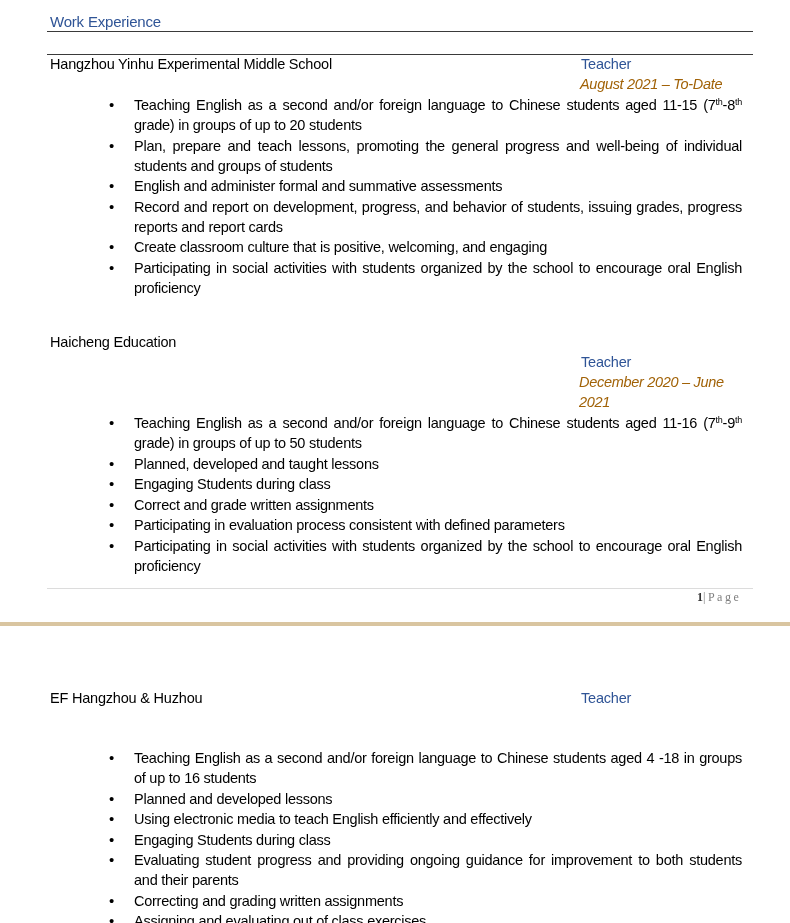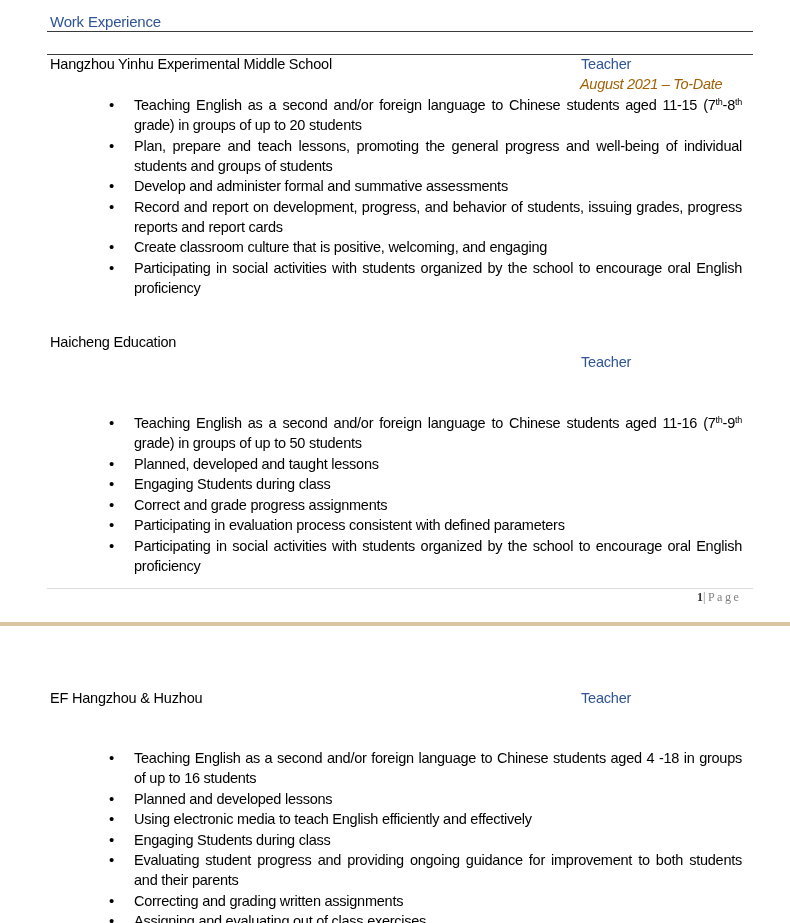--- a/index.html
+++ b/index.html
@@ -54,33 +54,34 @@
   <div class="section-title">Work Experience</div>
   <div class="rule-dark" style="top:31px;"></div>
   <div class="rule-dark" style="top:54px;"></div>
 
   <div class="employer" style="top:56px;">Hangzhou Yinhu Experimental Middle School</div>
   <div class="role" style="top:56px;">Teacher</div>
   <div class="dates" style="top:75px;">August 2021 – To-Date</div>
   <ul class="bullets" style="top:95px;">
     <li>Teaching English as a second and/or foreign language to Chinese students aged 11-15 (7<sup>th</sup>-8<sup>th</sup> grade) in groups of up to 20 students</li>
     <li>Plan, prepare and teach lessons, promoting the general progress and well-being of individual students and groups of students</li>
-    <li>Develop and administer formal and summative assessments</li>
+    <li>English and administer formal and summative assessments</li>
     <li>Record and report on development, progress, and behavior of students, issuing grades, progress reports and report cards</li>
     <li>Create classroom culture that is positive, welcoming, and engaging</li>
     <li>Participating in social activities with students organized by the school to encourage oral English proficiency</li>
   </ul>
 
   <div class="employer" style="top:334px;">Haicheng Education</div>
   <div class="role" style="top:354px;">Teacher</div>
+  <div class="dates" style="top:373px;left:579px;width:150px;">December 2020 – June 2021</div>
   <ul class="bullets" style="top:413px;">
     <li>Teaching English as a second and/or foreign language to Chinese students aged 11-16 (7<sup>th</sup>-9<sup>th</sup> grade) in groups of up to 50 students</li>
     <li>Planned, developed and taught lessons</li>
     <li>Engaging Students during class</li>
-    <li>Correct and grade progress assignments</li>
+    <li>Correct and grade written assignments</li>
     <li>Participating in evaluation process consistent with defined parameters</li>
     <li>Participating in social activities with students organized by the school to encourage oral English proficiency</li>
   </ul>
 
   <div class="footer-rule" style="top:588px;"></div>
   <div class="page-num">
     <b>1</b><span>|</span><span>Page</span>
   </div>
 </div>
 

